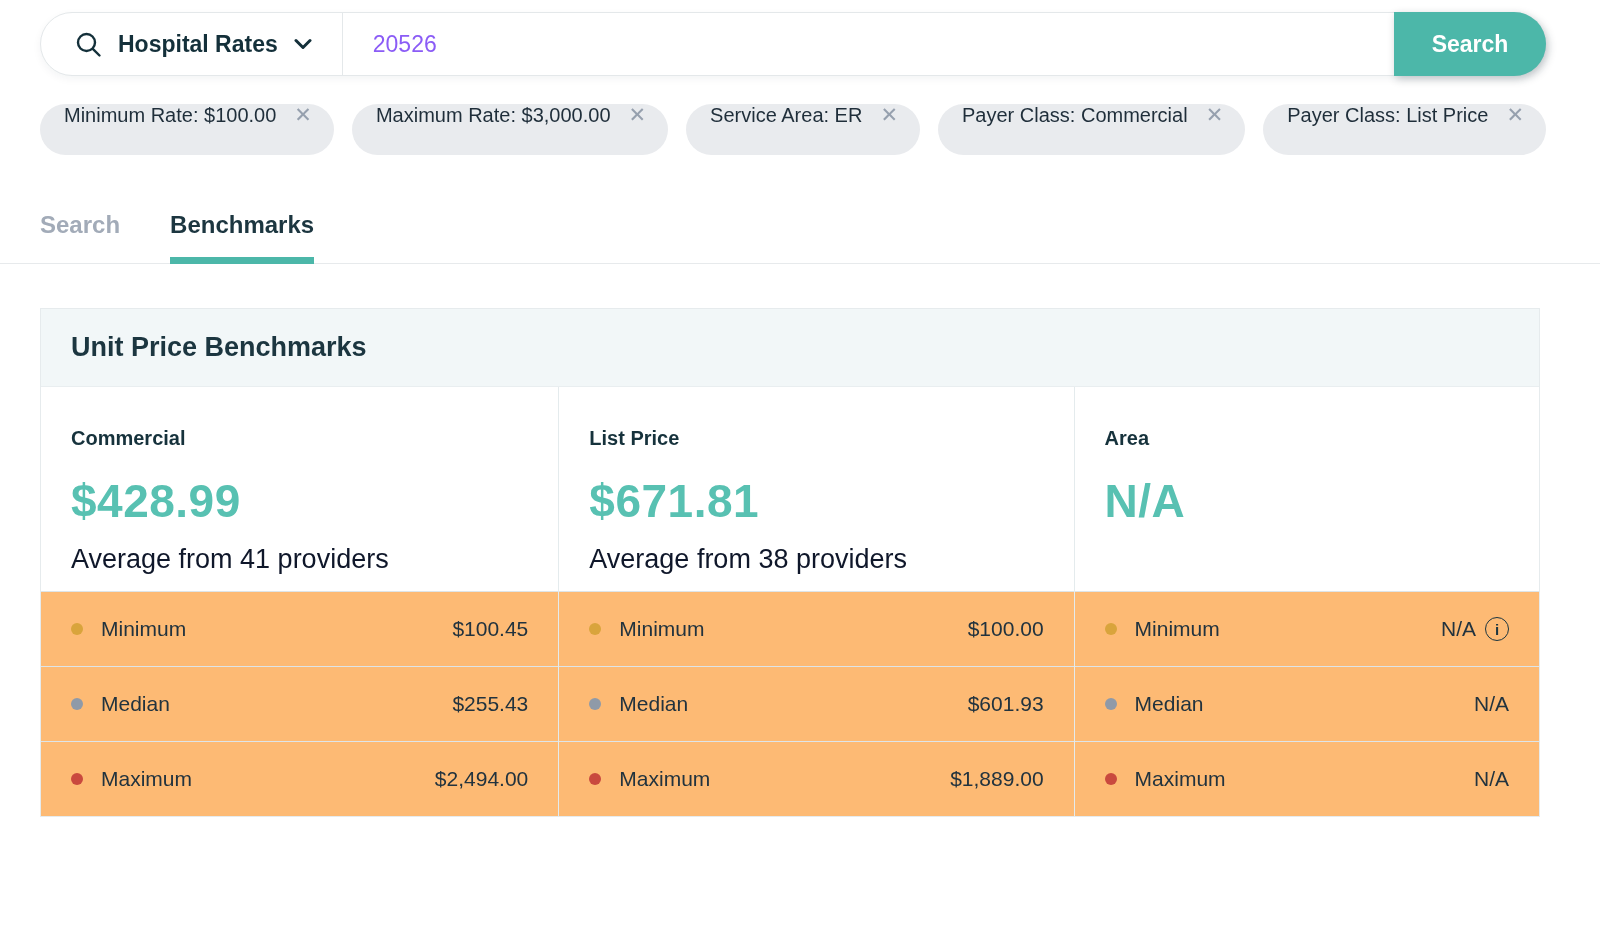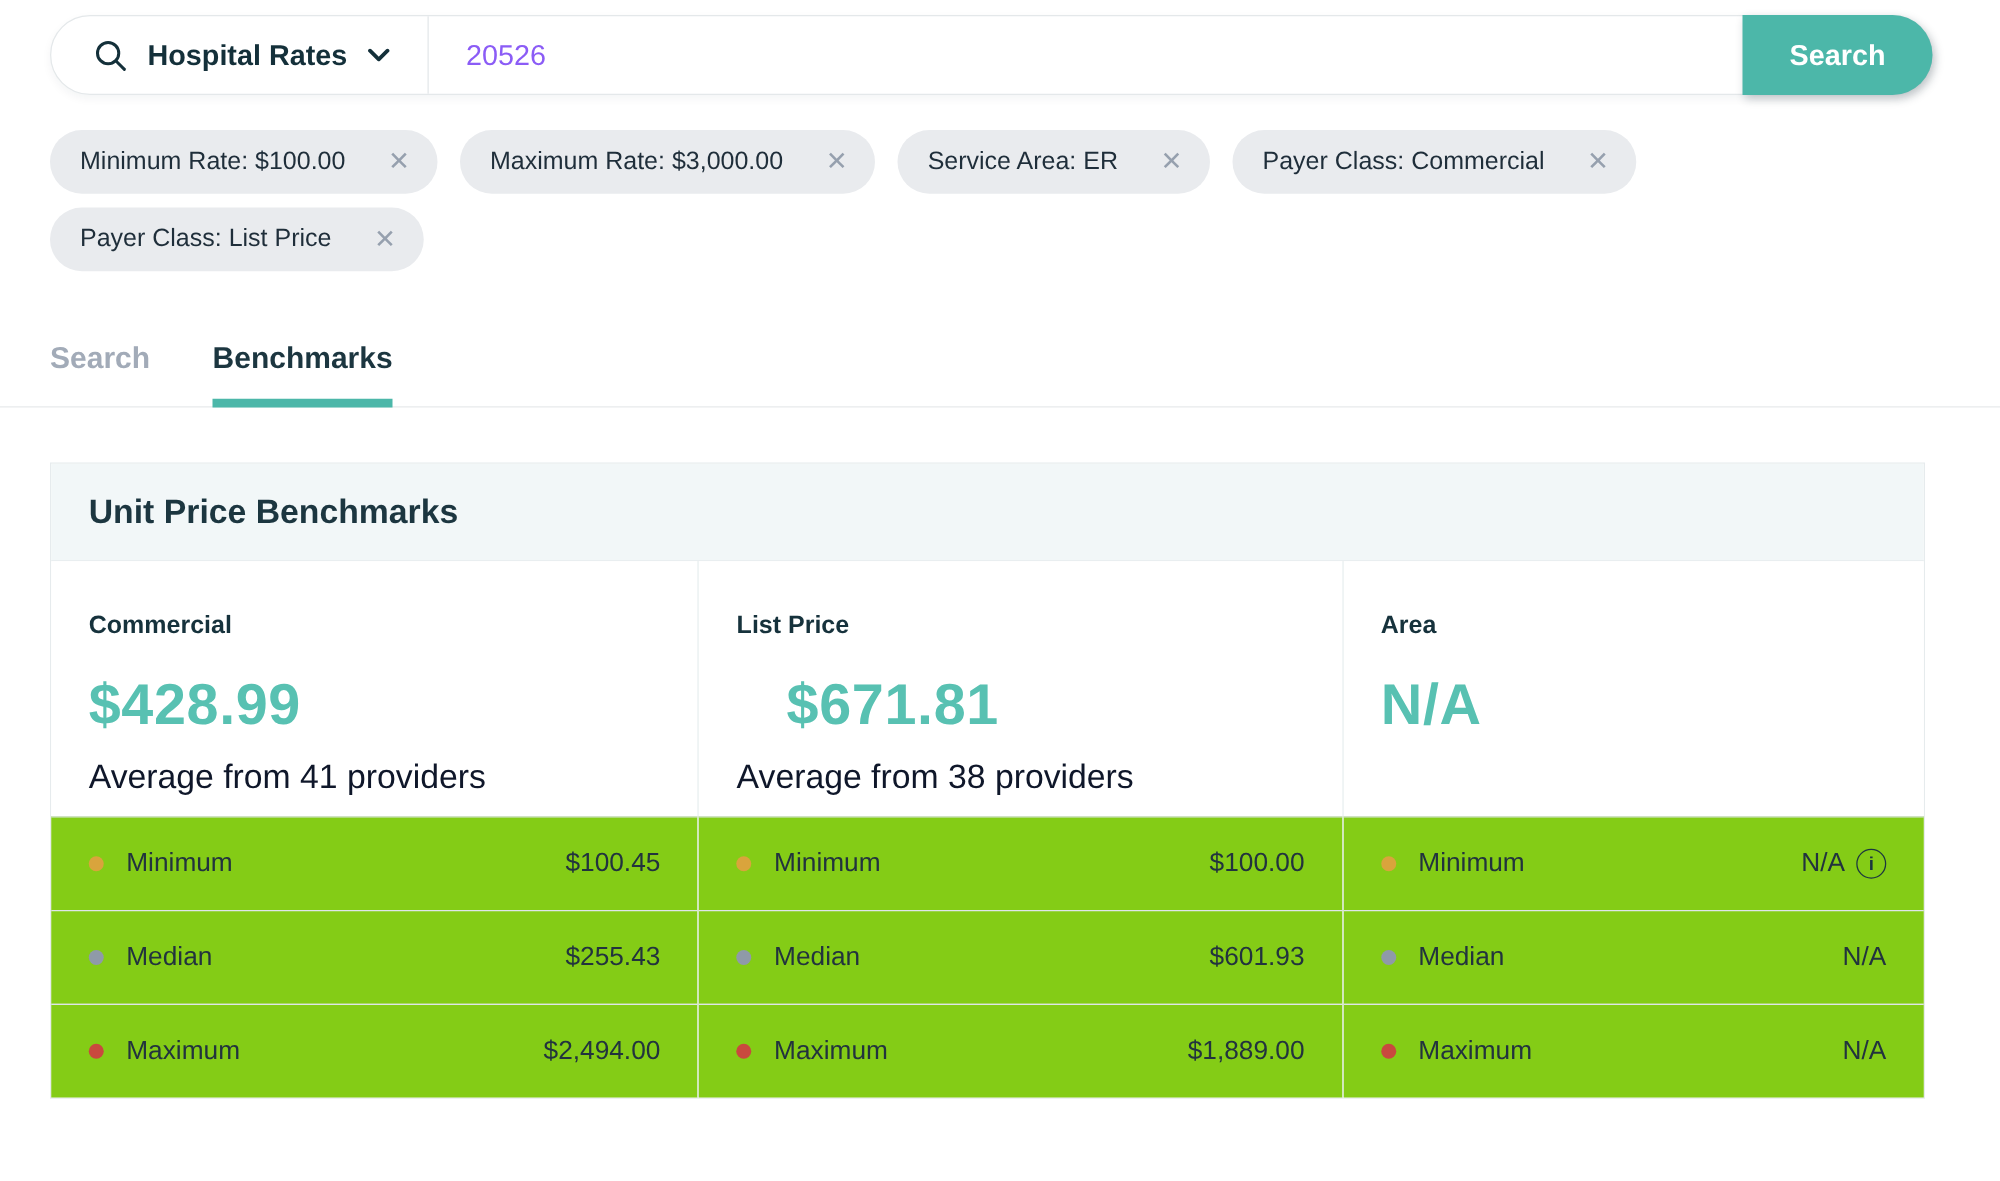--- a/index.html
+++ b/index.html
@@ -33,21 +33,21 @@
     font-family: "Liberation Sans", sans-serif;
     box-shadow: 2px 3px 8px rgba(20,40,50,0.25);
   }
 
   
   .filters {
     display: flex; flex-wrap: wrap; align-items: center;
     gap: 11px 18px; margin: 28px 40px 0 40px;
   }
   .chip {
-    display: inline-flex; align-items: center; gap: 34px;
+    display: inline-flex; gap: 18px;
     height: 51px; padding: 0 22px 0 24px;
     background: #e9ebee; border-radius: 26px;
     font-size: 20px; color: #1f2e3a; white-space: nowrap;
   }
   .chip-close {
     color: #96a0ae; font-size: 21px; font-weight: bold;
     cursor: pointer; line-height: 1;
   }
 
   
@@ -83,21 +83,21 @@
   .bench-col { display: flex; flex-direction: column; }
   .bench-col + .bench-col { border-left: 1px solid #e4ebed; }
 
   .col-head { height: 204px; padding: 40px 30px 0 30px; background: #ffffff; }
   .col-name { font-size: 20px; font-weight: bold; color: #16323c; }
   .col-price { margin-top: 24px; font-size: 46px; font-weight: bold; letter-spacing: 0.5px; }
   .col-subtitle { margin-top: 16px; font-size: 27px; color: #0f172a; }
 
   .stat-row {
     height: 75px; display: flex; align-items: center; justify-content: space-between;
-    padding: 0 30px; background: #84cc16; border-top: 1px solid #dee5e8;
+    padding: 0 30px; background: #fdba74; border-top: 1px solid #dee5e8;
   }
   .stat-left { display: flex; align-items: center; gap: 18px; }
   .dot { width: 12px; height: 12px; border-radius: 50%; flex: 0 0 auto; }
   .stat-label { font-size: 21px; color: #22333e; }
   .stat-value { display: flex; align-items: center; gap: 9px; font-size: 21px; color: #22333e; }
   .info-icon {
     width: 24px; height: 24px; border: 1.6px solid #1c3640; border-radius: 50%;
     display: inline-flex; align-items: center; justify-content: center;
     font-size: 15px; font-weight: bold; color: #1c3640; cursor: pointer;
     line-height: 1;
@@ -186,21 +186,21 @@
           <span class="dot" style="background-color: rgb(201, 73, 62);"></span>
           <span class="stat-label">Maximum</span>
         </span>
         <span class="stat-value">$2,494.00</span>
       </div>
     </div>
 
     <div class="bench-col">
       <div class="col-head">
         <div class="col-name">List Price</div>
-        <div class="col-price" style="color: rgb(88, 193, 178); margin-left: 40px;">$671.81</div>
+        <div class="col-price" style="color: rgb(88, 193, 178);">$671.81</div>
         <div class="col-subtitle">Average from 38 providers</div>
       </div>
       <div class="stat-row">
         <span class="stat-left">
           <span class="dot" style="background-color: rgb(217, 164, 60);"></span>
           <span class="stat-label">Minimum</span>
         </span>
         <span class="stat-value">$100.00</span>
       </div>
       <div class="stat-row">

